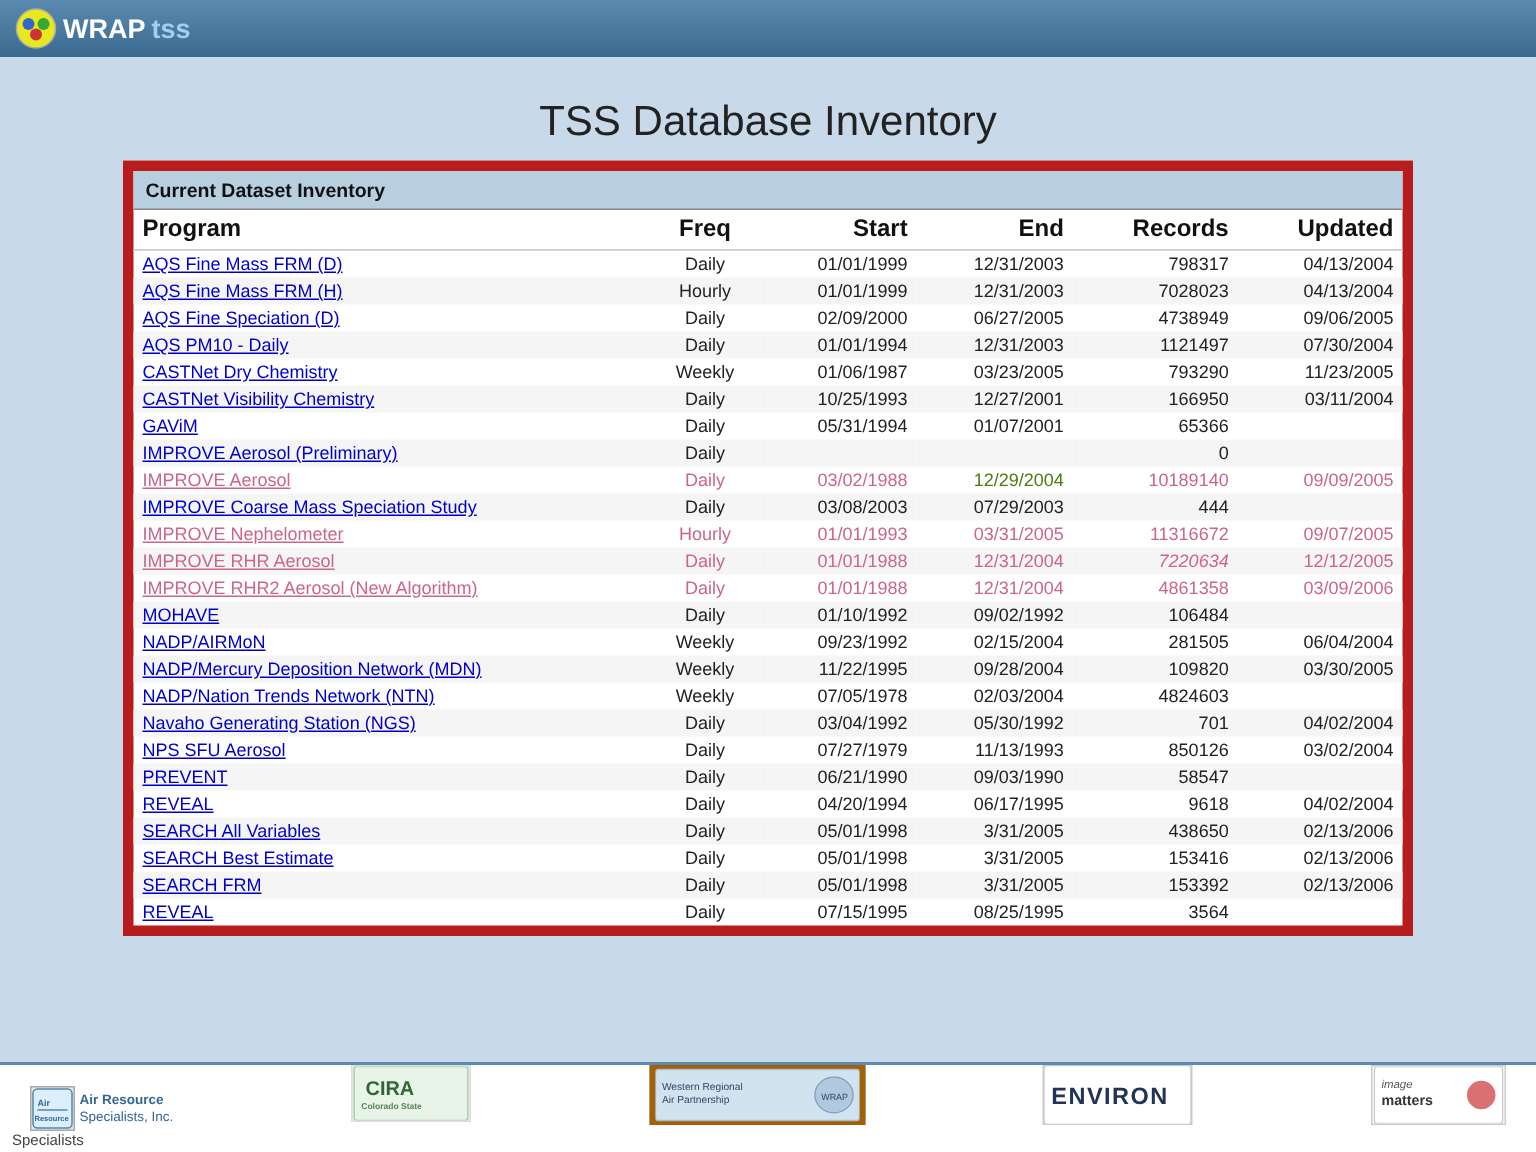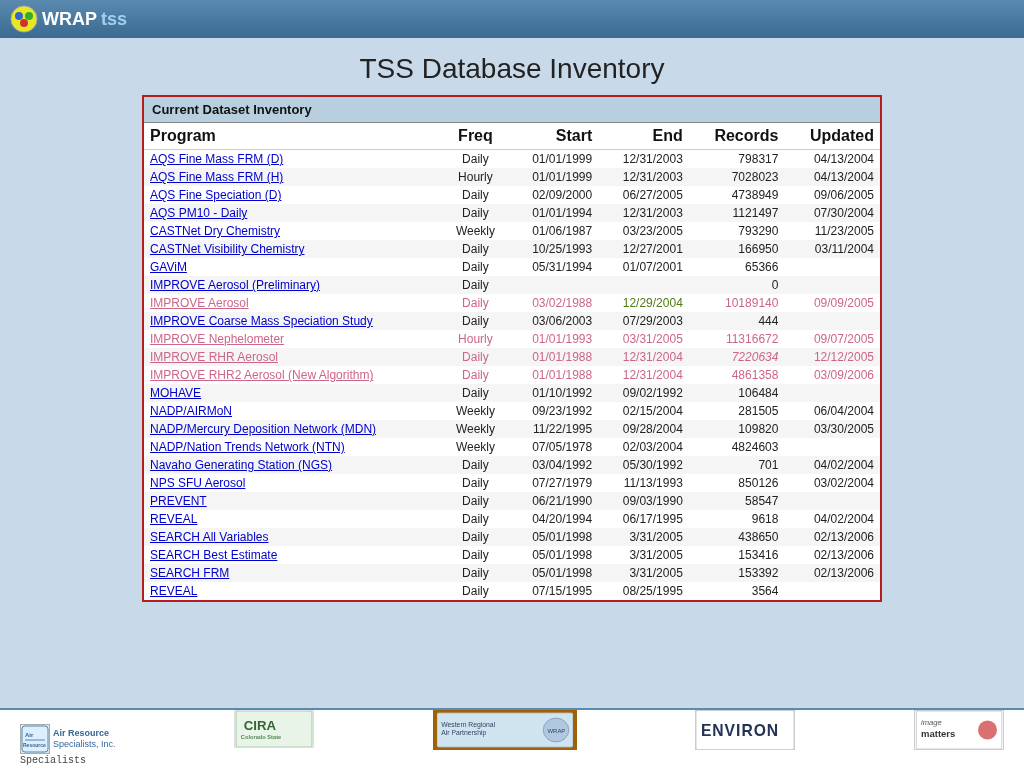--- a/index.html
+++ b/index.html
@@ -49,28 +49,28 @@
       align-items: center;
       padding: 10px 20px 0;
       background: #c8daea;
     }
 
     #page-title {
       font-size: 28px;
       font-weight: normal;
       color: #222;
       margin-bottom: 10px;
-      margin-top: 5px;
+      margin-top: 17px;
     }
 
     
     #table-container {
       background: white;
-      border: 2px solid #b91c1c;
-      width: 740px;
+      border: 7px solid #b91c1c;
+      width: 860px;
       font-size: 12px;
     }
 
     #table-header-row {
       background: #b8cfe0;
       padding: 5px 8px;
       font-weight: bold;
       font-size: 13px;
       color: #111;
       border-bottom: 1px solid #888;
@@ -318,21 +318,21 @@
             <td class="col-program"><span class="link-pink">IMPROVE Aerosol</span></td>
             <td class="col-freq" style="color: rgb(204, 102, 136);">Daily</td>
             <td class="col-start" style="color: rgb(204, 102, 136);">03/02/1988</td>
             <td class="col-end" style="color: #4d7c0f;">12/29/2004</td>
             <td class="col-records" style="color: rgb(204, 102, 136);">10189140</td>
             <td class="col-updated" style="color: rgb(204, 102, 136);">09/09/2005</td>
           </tr>
           <tr>
             <td class="col-program"><span class="link-style">IMPROVE Coarse Mass Speciation Study</span></td>
             <td class="col-freq">Daily</td>
-            <td class="col-start">03/06/2003</td>
+            <td class="col-start">03/08/2003</td>
             <td class="col-end">07/29/2003</td>
             <td class="col-records">444</td>
             <td class="col-updated"></td>
           </tr>
           <tr>
             <td class="col-program"><span class="link-pink">IMPROVE Nephelometer</span></td>
             <td class="col-freq" style="color: rgb(204, 102, 136);">Hourly</td>
             <td class="col-start" style="color: rgb(204, 102, 136);">01/01/1993</td>
             <td class="col-end" style="color: rgb(204, 102, 136);">03/31/2005</td>
             <td class="col-records" style="color: rgb(204, 102, 136);">11316672</td>
@@ -498,13 +498,13 @@
   <div class="logo-image-matters">
     <svg width="90" height="40" viewBox="0 0 90 40">
       <rect width="90" height="40" fill="white" stroke="#cccccc" stroke-width="1" rx="2"></rect>
       <text x="5" y="15" font-size="8" fill="#555" font-family="Arial" font-style="italic">image</text>
       <text x="5" y="27" font-size="10" fill="#333" font-family="Arial" font-weight="bold">matters</text>
       <circle cx="75" cy="20" r="10" fill="#cc3333" opacity="0.7"></circle>
     </svg>
   </div>
 </div>
 
-<div id="specialists-label" style="position:fixed;bottom:2px;left:16px;font-size:10px;color:#444;padding:0 4px;font-family:Liberation Mono, monospace;">Specialists</div>
+<div id="specialists-label" style="position:fixed;bottom:2px;left:4px;font-size:10px;color:#444;padding:0 4px;">Specialists</div>
 
 </body></html>

